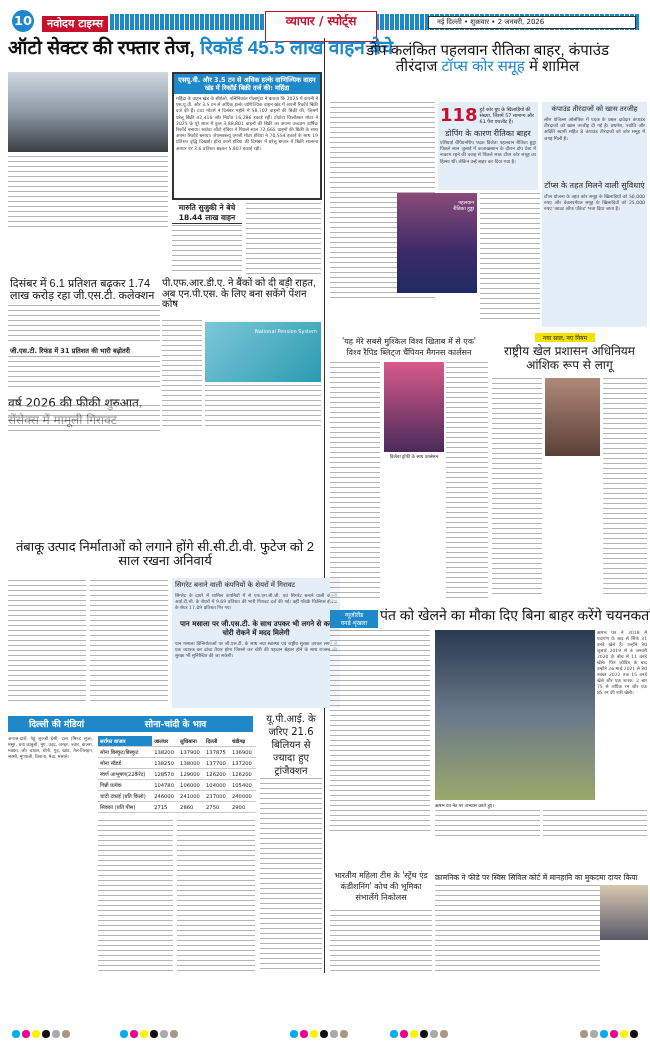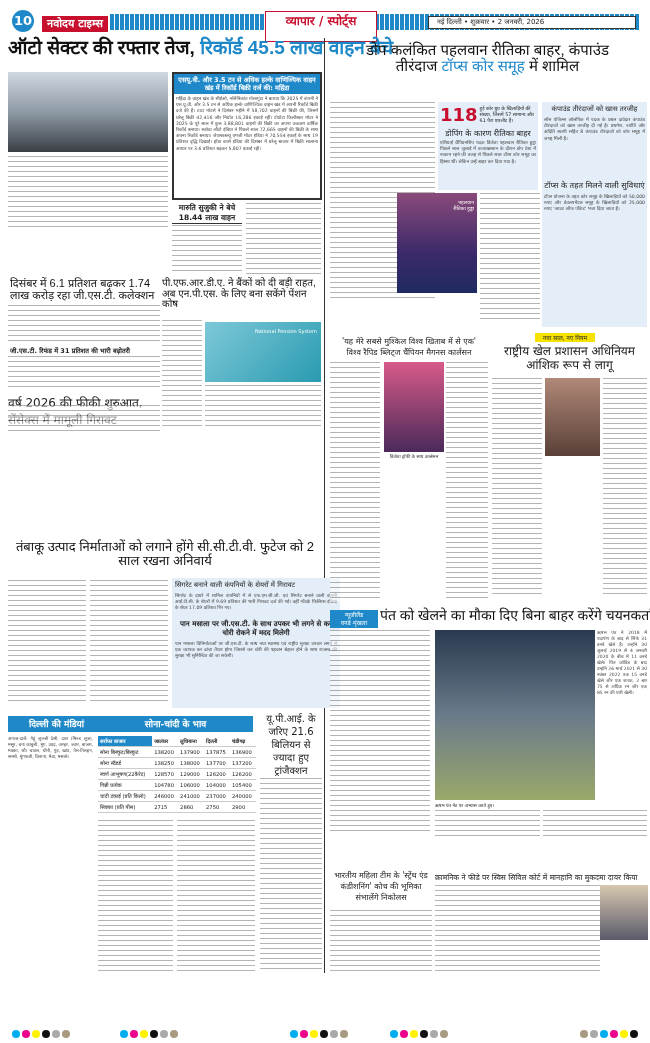--- a/index.html
+++ b/index.html
@@ -138,21 +138,21 @@
 
 <div class="abs" style="left:260px;top:712px;width:62px;font-size:10px;text-align:center;line-height:13px">यू.पी.आई. के जरिए 21.6 बिलियन से ज्यादा हुए ट्रांजैक्शन</div>
 <div class="abs body txt" style="left:260px;top:778px;width:62px;height:195px"></div>
 
 <div class="abs h1" style="left:330px;top:42px;width:315px;font-size:15px;text-align:center;font-weight:normal">
   <div>डोप कलंकित पहलवान रीतिका बाहर, कंपाउंड</div>
   <div><span>तीरंदाज</span> <span class="blue">टॉप्स कोर समूह</span> <span>में शामिल</span></div>
 </div>
 <div class="abs body txt" style="left:330px;top:102px;width:105px;height:200px"></div>
 <div class="abs boxblue" style="left:438px;top:102px;width:100px;height:88px">
-  <div style="display:flex;align-items:center;padding:2px">
+  <div style="display:flex;align-items:flex-end;padding:2px">
     <span class="red" style="font-size:18px;font-weight:bold">118</span>
     <span style="font-size:4.8px;line-height:6px;margin-left:2px">हुई कोर ग्रुप के खिलाड़ियों की संख्या, जिसमें 57 सामान्य और 61 पैरा एथलीट हैं।</span>
   </div>
   <div style="font-size:8px;text-align:center">डोपिंग के कारण रीतिका बाहर</div>
   <div class="body" style="padding:2px;height:44px">एशियाई चैंपियनशिप पदक विजेता पहलवान रीतिका हुड्डा पिछले साल जुलाई में कजाखस्तान के दौरान डोप टेस्ट में नाकाम रहने की वजह से पिछले साल टॉप्स कोर समूह का हिस्सा थीं। लेकिन उन्हें बाहर कर दिया गया है।</div>
 </div>
 <div class="abs photo" style="left:397px;top:193px;width:80px;height:100px;background:linear-gradient(180deg,#8a4a7a 0%,#3b2a6a 60%,#1f2a60 100%)">
   <div style="position:absolute;right:3px;top:6px;color:#fff;font-size:5px;text-align:right">
     <div>पहलवान</div>
     <div>रीतिका हुड्डा</div>

